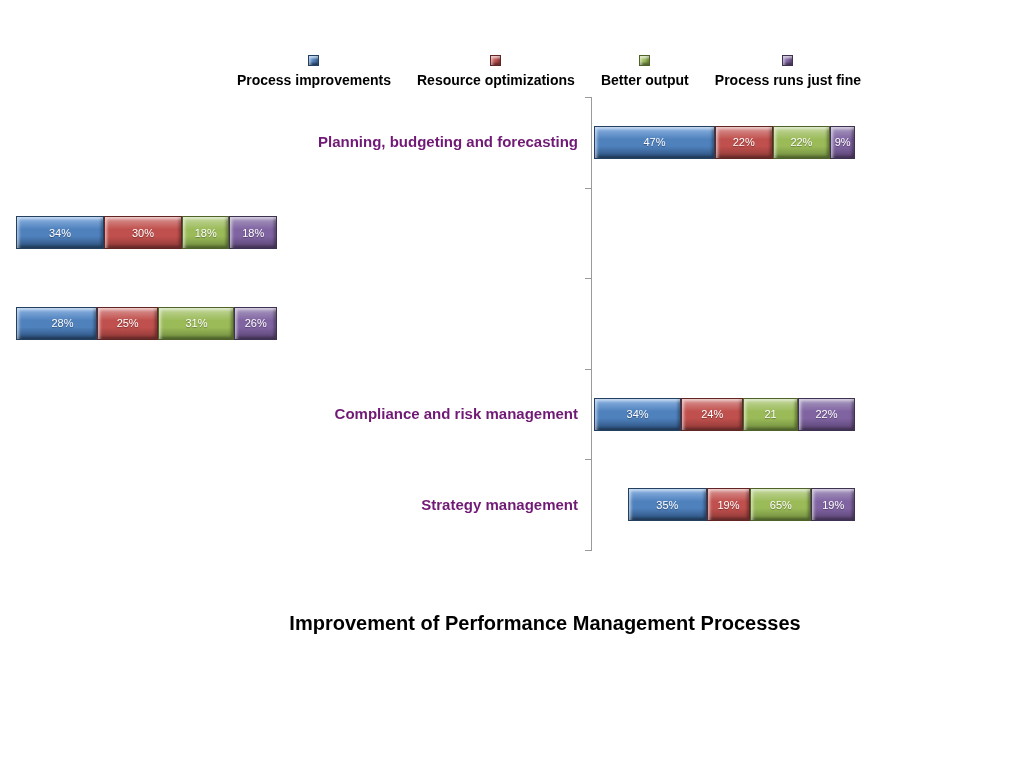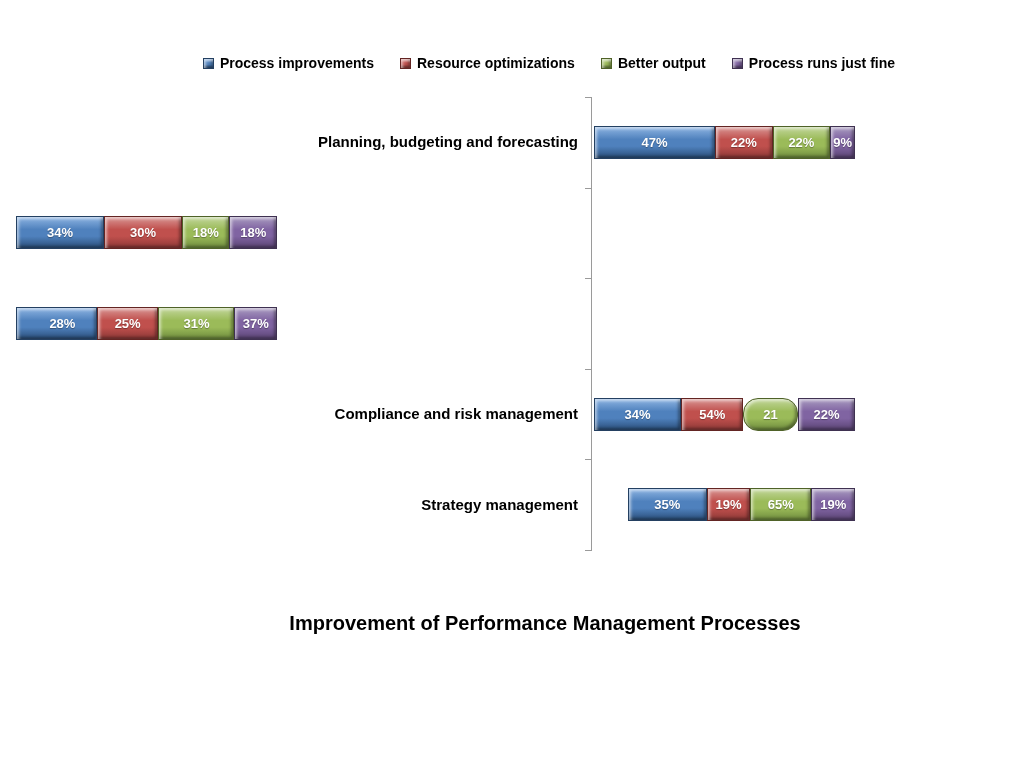--- a/index.html
+++ b/index.html
@@ -21,20 +21,21 @@
     gap:26px;
   }
   .legend-item{
     display:flex;
     align-items:center;
     gap:6px;
     font-size:14px;
     font-weight:bold;
     color:#000;
     white-space:nowrap;
+    flex-direction:column;
   }
   .legend-marker{
     width:11px;height:11px;
     flex:0 0 auto;
   }
 
   
   .plot{
     position:absolute;
     left:0;top:97px;
@@ -68,21 +69,21 @@
     display:flex;
     justify-content:flex-end;
     flex:0 0 auto;
   }
   .row-label > span{
     display:inline-block;
     max-width:360px;
     text-align:center;
     font-size:15px;
     font-weight:bold;
-    color:#000000;
+    color:#701a75;
     line-height:1.35;
   }
   .bar{
     margin-left:16px;
     width:261px;
     height:33px;
     display:flex;
     flex:0 0 auto;
   }
 
@@ -98,22 +99,22 @@
     background:linear-gradient(to bottom,
       var(--light) 0%,
       var(--base) 40%,
       var(--base) 62%,
       var(--dark) 100%);
     box-shadow:
       inset 2px 2px 3px rgba(255,255,255,0.55),
       inset -2px -2px 3px rgba(0,0,0,0.35);
   }
   .seg-val{
-    font-size:13px;
-    font-weight:bold;
+    font-size:11px;
+    font-weight:normal;
     color:#ffffff;
     white-space:nowrap;
     text-shadow:0 1px 1px rgba(0,0,0,0.35);
   }
 
   
   .chart-title{
     position:absolute;
     top:598px;
     left:65px;
@@ -192,36 +193,36 @@
             <div class="seg" style="flex: 28 1 0%; padding-left: 12px; --base: #4F81BD; --light: #8DB4E2; --dark: #2A4E79; --border: #244061;">
               <span class="seg-val">28%</span>
             </div>
             <div class="seg" style="flex: 25 1 0%; --base: #C0504D; --light: #D99694; --dark: #8C3836; --border: #632523;">
               <span class="seg-val">25%</span>
             </div>
             <div class="seg" style="flex: 31 1 0%; --base: #9BBB59; --light: #C2D69B; --dark: #6E8B3D; --border: #4F6228;">
               <span class="seg-val">31%</span>
             </div>
             <div class="seg" style="flex: 17 1 0%; --base: #8064A2; --light: #A99BC0; --dark: #5A4373; --border: #3F3151;">
-              <span class="seg-val">37%</span>
+              <span class="seg-val">26%</span>
             </div>
           </div>
         </div>
         <div class="row">
           <div class="row-label">
             <span>Compliance and risk management</span>
           </div>
           <div class="bar">
             <div class="seg" style="flex: 34 1 0%; --base: #4F81BD; --light: #8DB4E2; --dark: #2A4E79; --border: #244061;">
               <span class="seg-val">34%</span>
             </div>
             <div class="seg" style="flex: 24 1 0%; --base: #C0504D; --light: #D99694; --dark: #8C3836; --border: #632523;">
-              <span class="seg-val">54%</span>
-            </div>
-            <div class="seg" style="flex: 21 1 0%; border-radius: 15px; --base: #9BBB59; --light: #C2D69B; --dark: #6E8B3D; --border: #4F6228;">
+              <span class="seg-val">24%</span>
+            </div>
+            <div class="seg" style="flex: 21 1 0%; --base: #9BBB59; --light: #C2D69B; --dark: #6E8B3D; --border: #4F6228;">
               <span class="seg-val">21</span>
             </div>
             <div class="seg" style="flex: 22 1 0%; --base: #8064A2; --light: #A99BC0; --dark: #5A4373; --border: #3F3151;">
               <span class="seg-val">22%</span>
             </div>
           </div>
         </div>
         <div class="row">
           <div class="row-label">
             <span>Strategy management</span>

